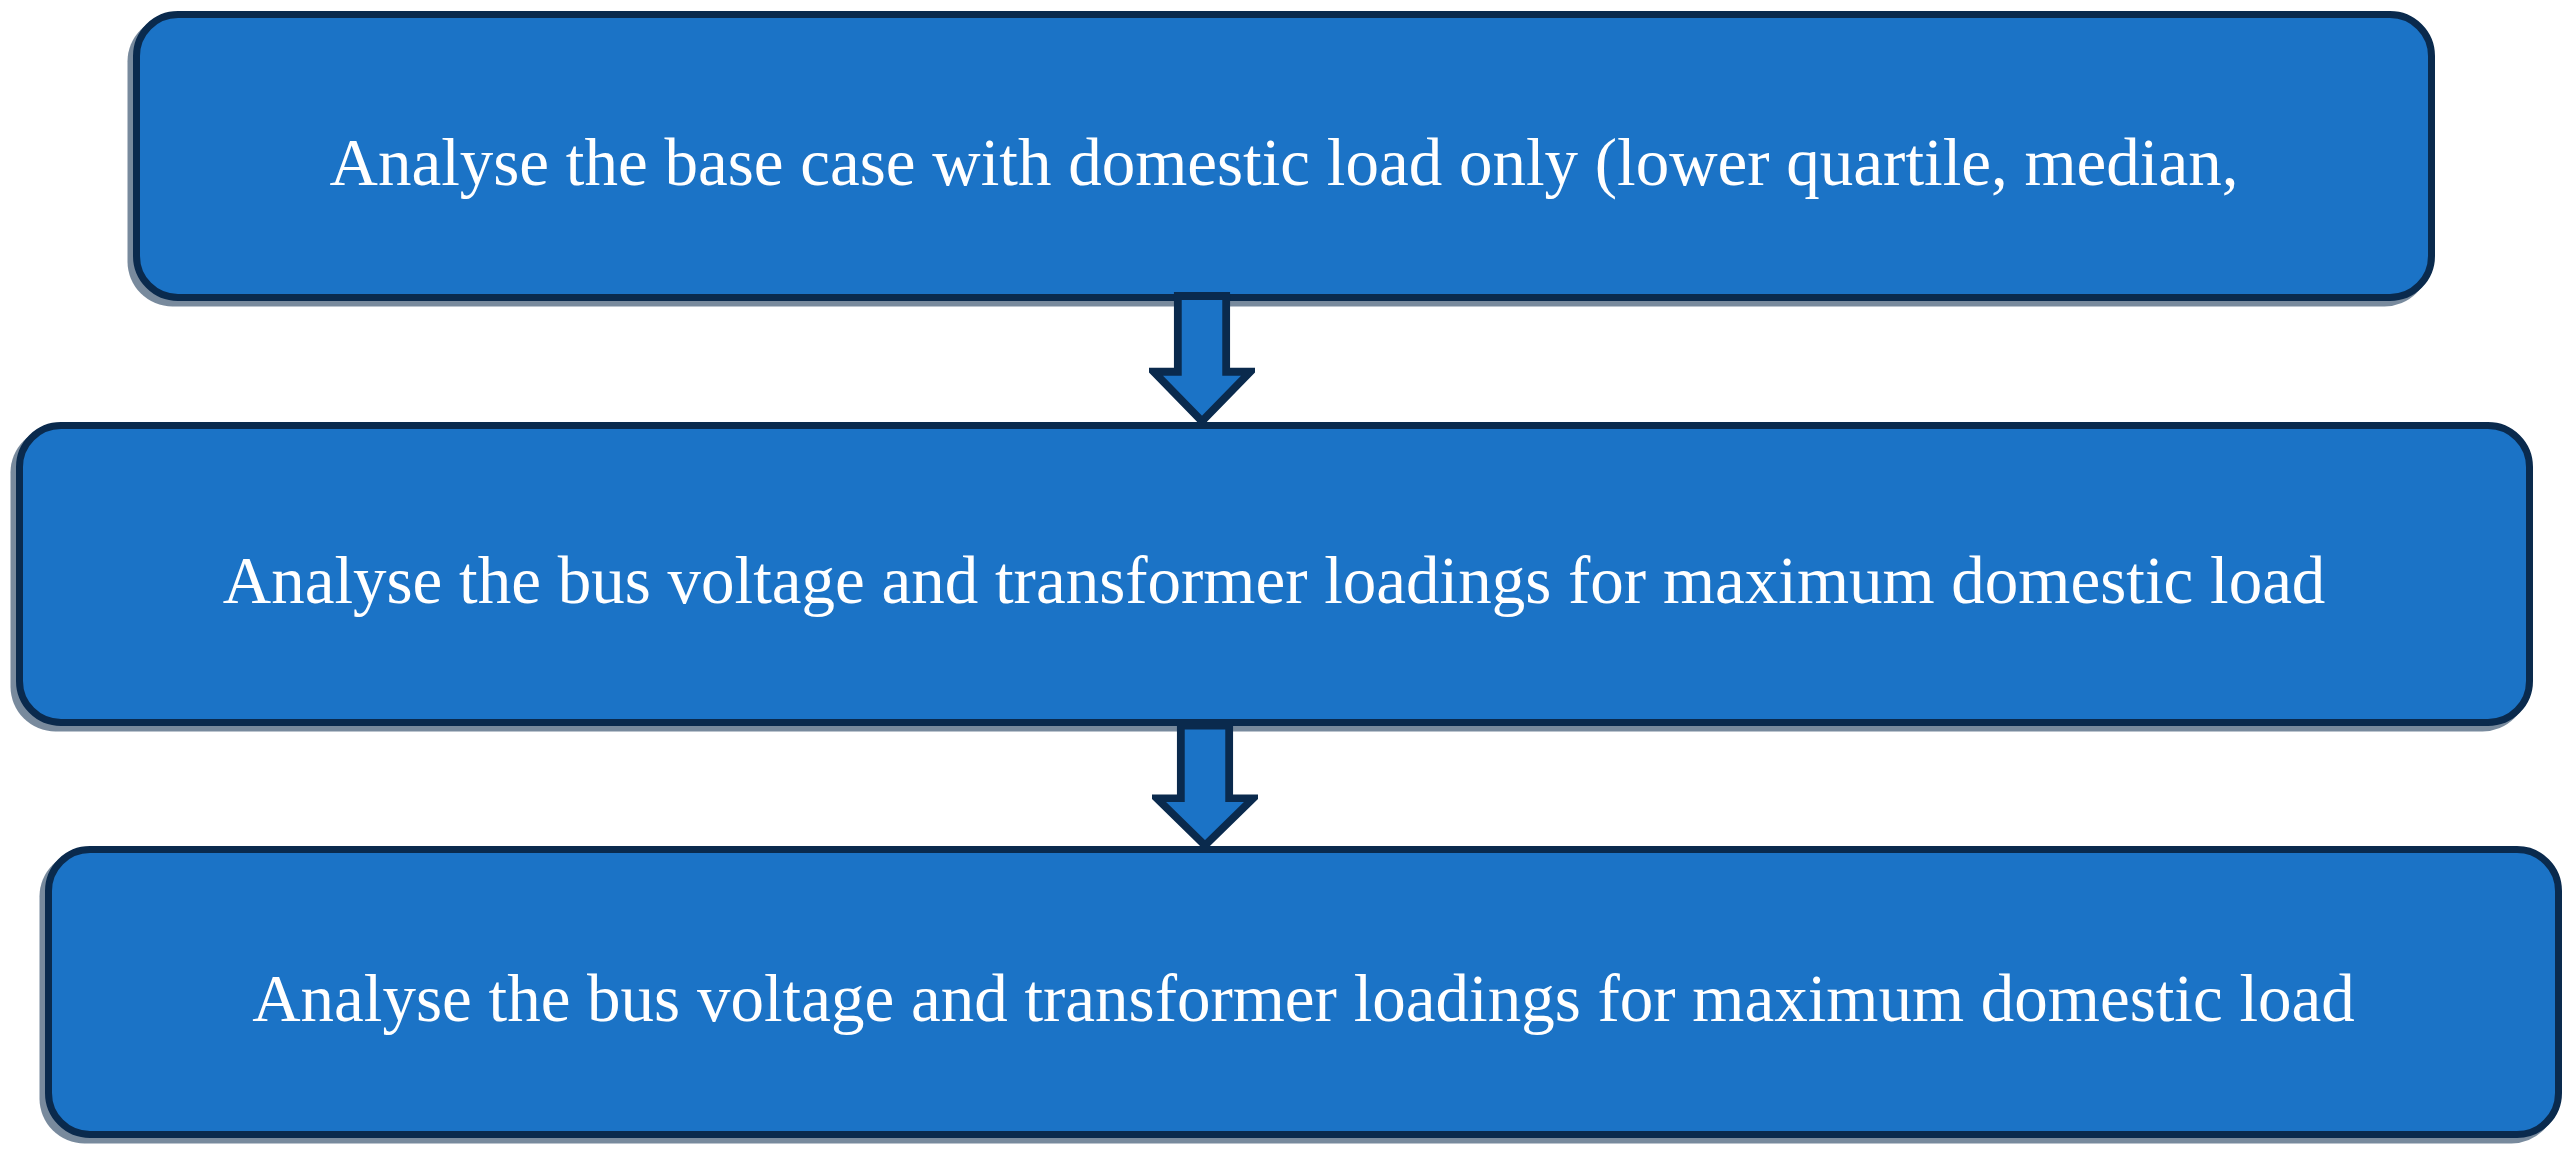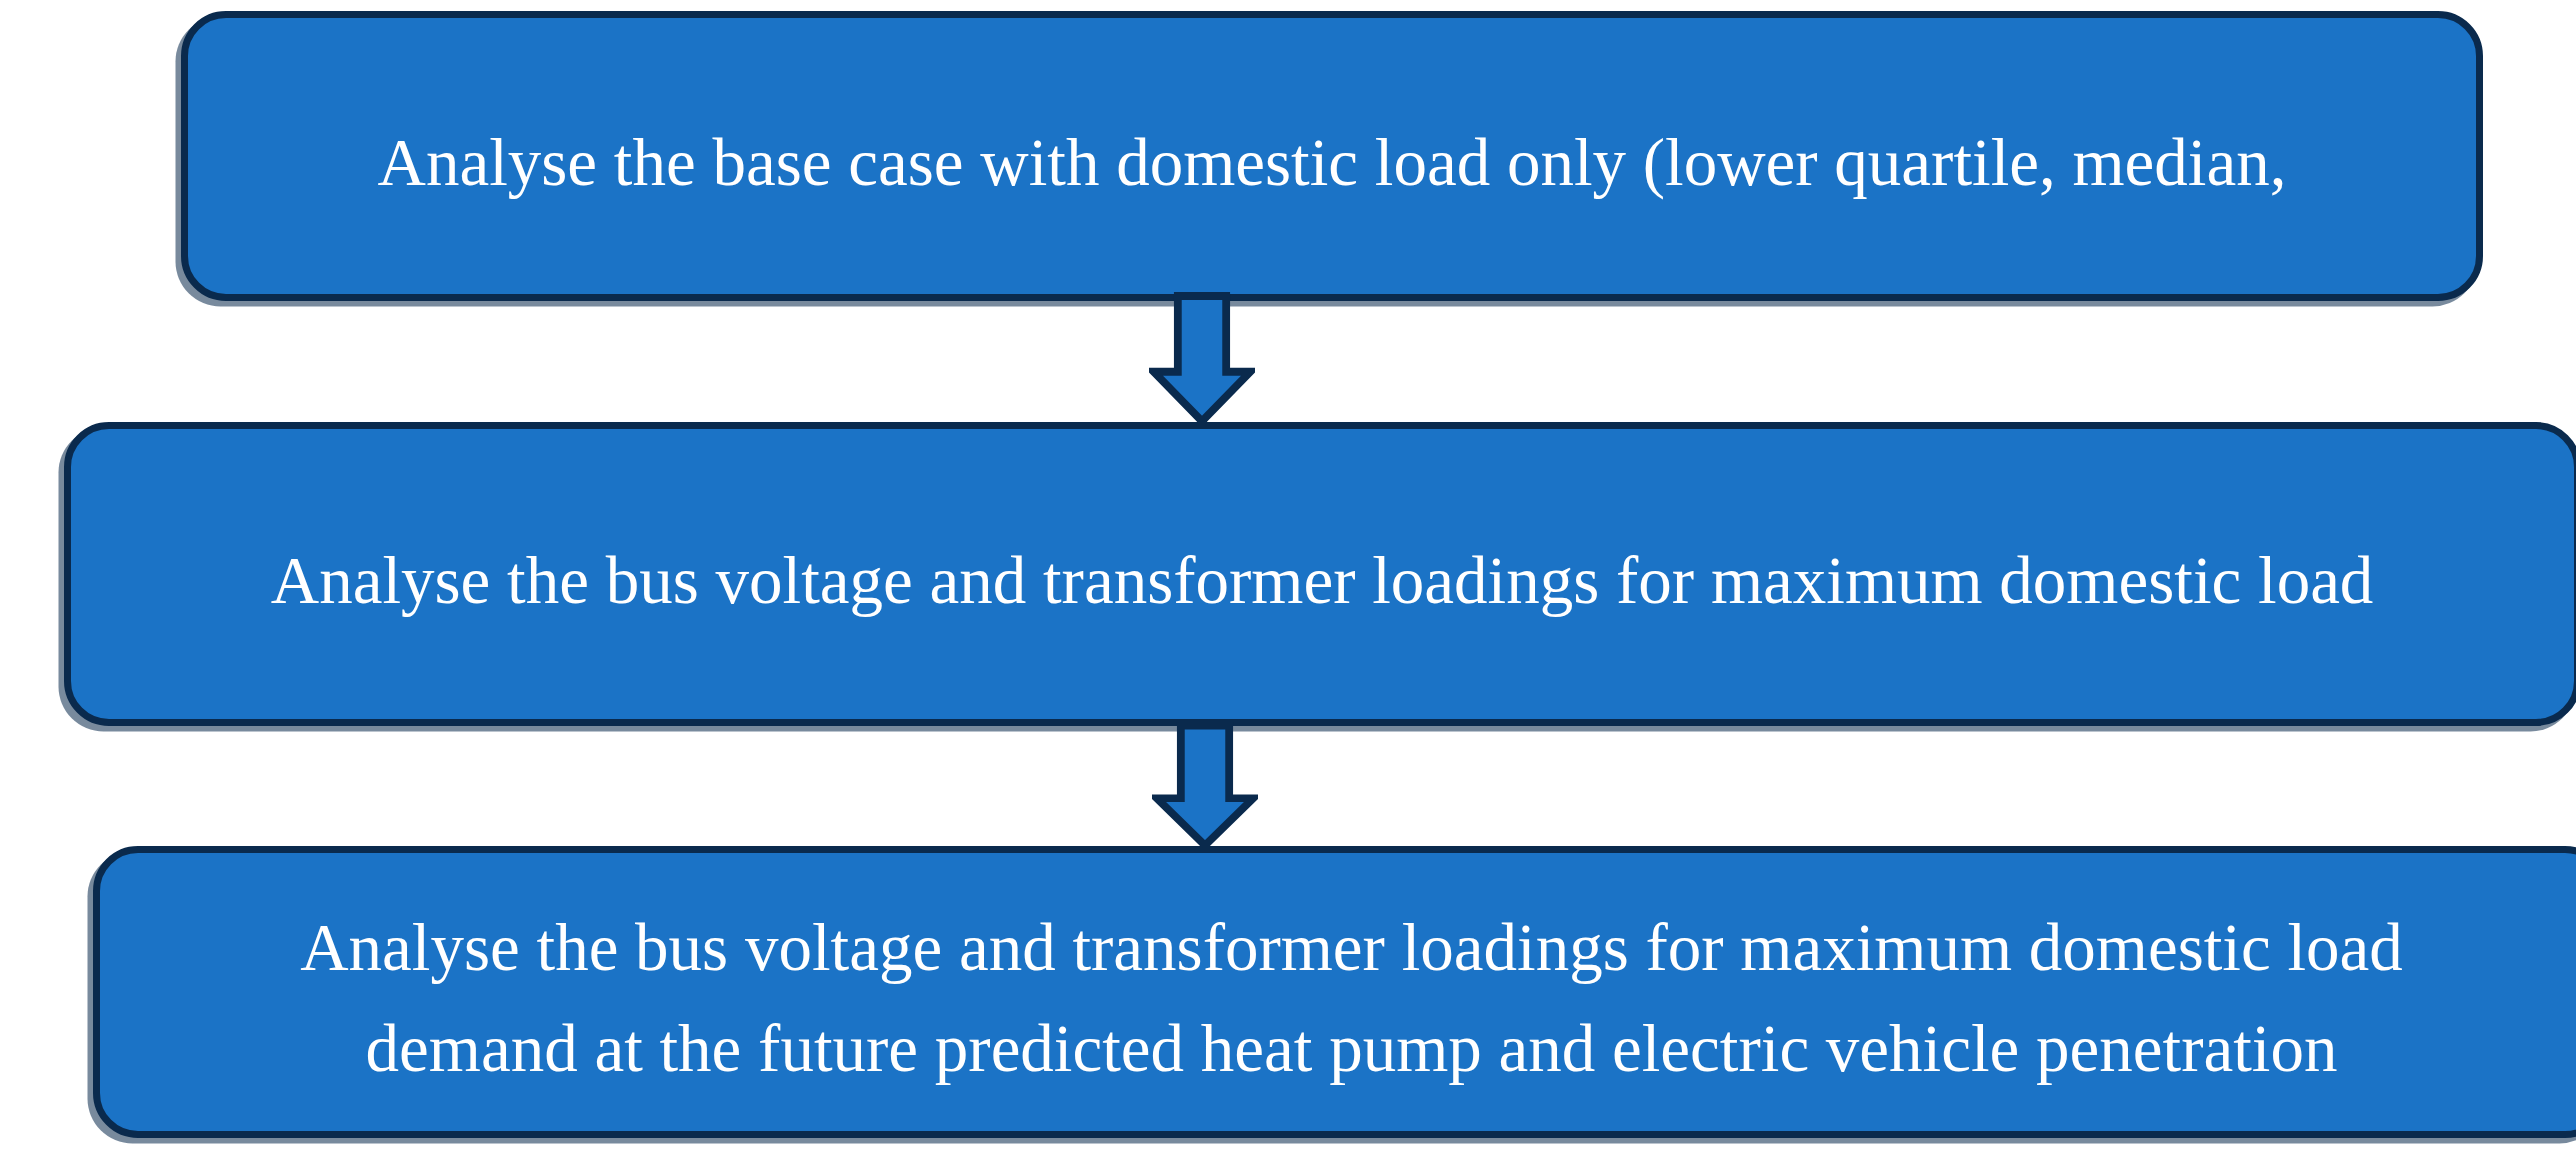--- a/index.html
+++ b/index.html
@@ -24,21 +24,20 @@
     box-shadow: -5.5px 5.5px 0 rgba(10, 42, 77, 0.55);
     color: #ffffff;
     display: flex;
     flex-direction: column;
     align-items: center;
     justify-content: center;
     text-align: center;
     font-size: 67px;
     line-height: 101px;
     padding-top: 12.5px;
-    margin-left: 48px;
   }
   .flow-box .line {
     white-space: nowrap;
     display: block;
   }
   .box-1 { left: 133px; top: 11px;   width: 2302px; height: 290px; }
   .box-2 { left: 15.6px;  top: 422px;  width: 2517px; height: 304px; }
   .box-3 { left: 45px;  top: 846px; width: 2517px; height: 292px; }
   .flow-arrow {
     position: absolute;
@@ -69,17 +68,16 @@
   </div>
 
   <div class="flow-arrow arrow-2">
     <svg viewBox="0 0 136 168" preserveAspectRatio="none" aria-hidden="true">
       <polygon points="37,5 37,100 6,100 68,162 130,100 99,100 99,5" fill="#1B73C6" stroke="#0A2A4D" stroke-width="10" stroke-linejoin="miter"></polygon>
     </svg>
   </div>
 
   <div class="flow-box box-3">
     <span class="line">Analyse the bus voltage and transformer loadings for maximum domestic load</span>
-    <span class="line">demand at the future predicted heat pump and electric vehicle penetration</span>
   </div>
 
 </div>
 
 
 </body></html>

